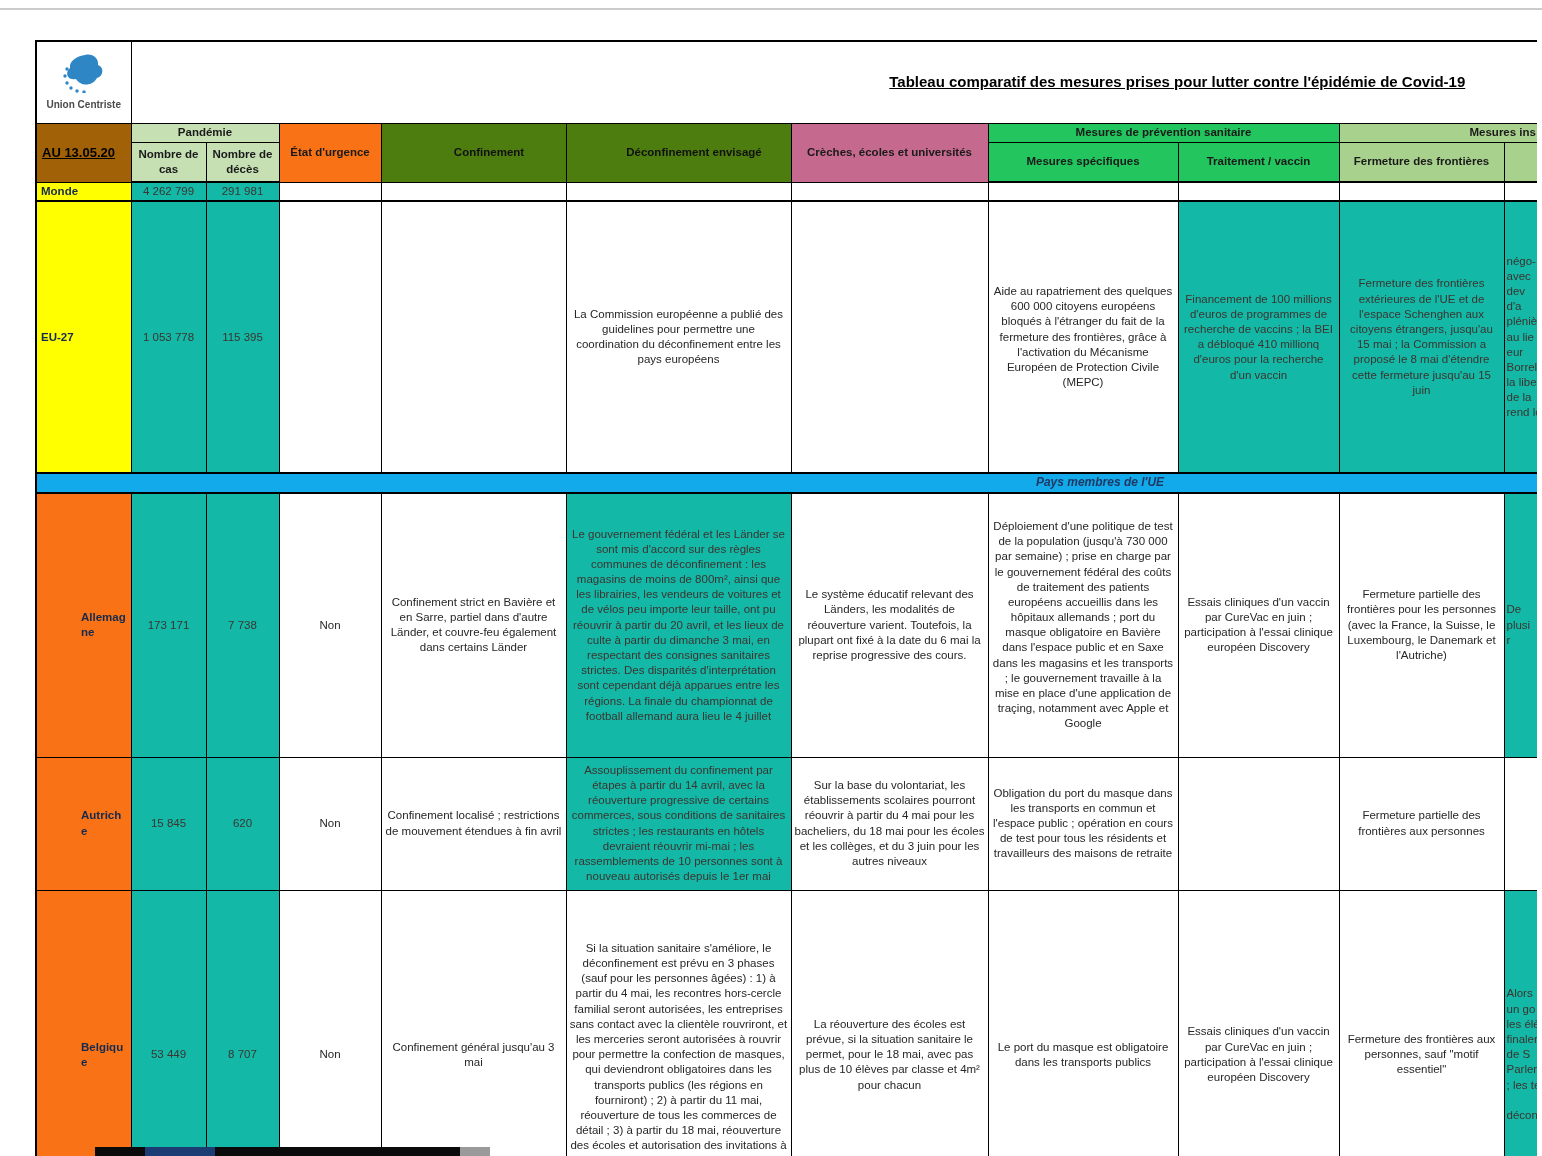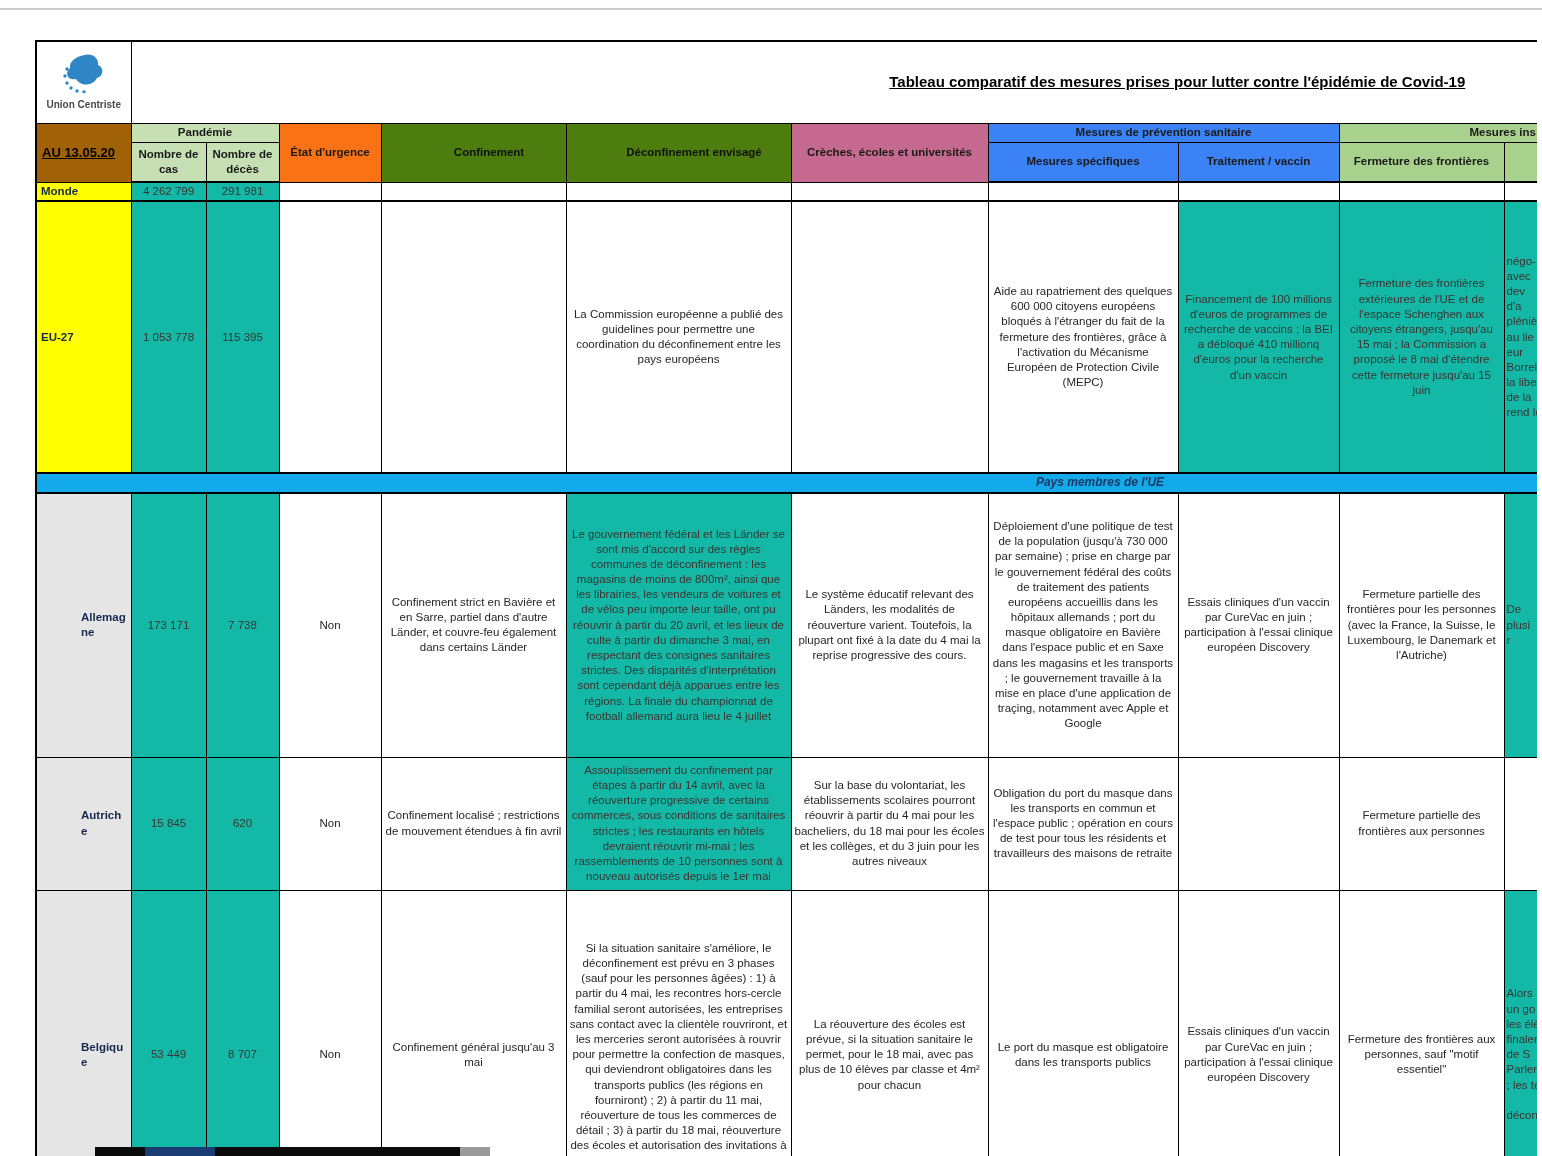--- a/index.html
+++ b/index.html
@@ -16,27 +16,27 @@
   .logo-box{display:flex;flex-direction:column;align-items:center;justify-content:center;}
   .logo-caption{font-size:10px;font-weight:bold;color:#4a4a4a;margin-top:1px;}
   .title-cell{background:#fff;font-size:15px;font-weight:bold;color:#000;padding-left:520px;}
   .title-cell span{text-decoration:underline;margin-left:40px;}
   .h-date{background:#a16207;font-weight:bold;font-size:13px;text-align:left;padding-left:5px;color:#000;}
   .h-date span{text-decoration:underline;}
   .h-pand{background:#C6E0B4;font-weight:bold;color:#1a1a1a;}
   .h-etat{background:#f97316;font-weight:bold;color:#1a1a1a;}
   .h-teal{background:#4d7c0f;font-weight:bold;color:#111;padding-left:34px;}
   .h-pink{background:#C56A8E;font-weight:bold;color:#1a1a1a;}
-  .h-blue{background:#3b82f6;font-weight:bold;color:#1a1a1a;}
+  .h-blue{background:#22c55e;font-weight:bold;color:#1a1a1a;}
   .h-green{background:#A9D18E;font-weight:bold;color:#1a1a1a;}
   td.band{background:#12AAEA;color:#1F3864;font-weight:bold;font-style:italic;
           font-size:12px;padding-left:500px;border-top-width:2px;border-bottom-width:2px;}
   td.cell-name{font-weight:bold;text-align:left;padding-left:4px;color:#152a4e;}
   td.fill-yellow{background:#FFFF00;}
-  td.fill-blue{background:#e5e5e5;padding-left:44px;}
+  td.fill-blue{background:#f97316;padding-left:44px;}
   td.orange{background:#14b8a6;color:#3b3430;}
   td.partial-cell{text-align:left;white-space:pre-line;padding-left:2px;}
   .bottom-bar{position:absolute;left:95px;top:1147px;width:395px;height:9px;background:#0a0a0a;}
   .bottom-bar .blue-seg{position:absolute;left:50px;top:0;width:70px;height:9px;background:#1b3d74;}
   .bottom-bar .grey-seg{position:absolute;left:365px;top:0;width:30px;height:9px;background:#9a9a9a;}
 </style>
 </head>
 <body>
 
 <div class="top-hairline"></div>
@@ -138,21 +138,21 @@
         <tr style="height: 19px;">
           <td colspan="11" class="band">Pays membres de l'UE</td>
         </tr>
         <tr style="height: 264px;">
           <td class="cell-name fill-blue">Allemagne</td>
           <td class="orange">173 171</td>
           <td class="orange">7 738</td>
           <td>Non</td>
           <td>Confinement strict en Bavière et en Sarre, partiel dans d'autre Länder, et couvre-feu également dans certains Länder</td>
           <td class="orange">Le gouvernement fédéral et les Länder se sont mis d'accord sur des règles communes de déconfinement : les magasins de moins de 800m², ainsi que les librairies, les vendeurs de voitures et de vélos peu importe leur taille, ont pu réouvrir à partir du 20 avril, et les lieux de culte à partir du dimanche 3 mai, en respectant des consignes sanitaires strictes. Des disparités d'interprétation sont cependant déjà apparues entre les régions. La finale du championnat de football allemand aura lieu le 4 juillet</td>
-          <td>Le système éducatif relevant des Länders, les modalités de réouverture varient. Toutefois, la plupart ont fixé à la date du 4 mai la reprise progressive des cours.</td>
+          <td>Le système éducatif relevant des Länders, les modalités de réouverture varient. Toutefois, la plupart ont fixé à la date du 6 mai la reprise progressive des cours.</td>
           <td>Déploiement d'une politique de test de la population (jusqu'à 730 000 par semaine) ; prise en charge par le gouvernement fédéral des coûts de traitement des patients européens accueillis dans les hôpitaux allemands ; port du masque obligatoire en Bavière dans l'espace public et en Saxe dans les magasins et les transports ; le gouvernement travaille à la mise en place d'une application de traçing, notamment avec Apple et Google</td>
           <td>Essais cliniques d'un vaccin par CureVac en juin ; participation à l'essai clinique européen Discovery</td>
           <td>Fermeture partielle des frontières pour les personnes (avec la France, la Suisse, le Luxembourg, le Danemark et l'Autriche)</td>
           <td class="orange partial-cell">De
 plusi
 r</td>
         </tr>
         <tr style="height: 133px;">
           <td class="cell-name fill-blue">Autriche</td>
           <td class="orange">15 845</td>

